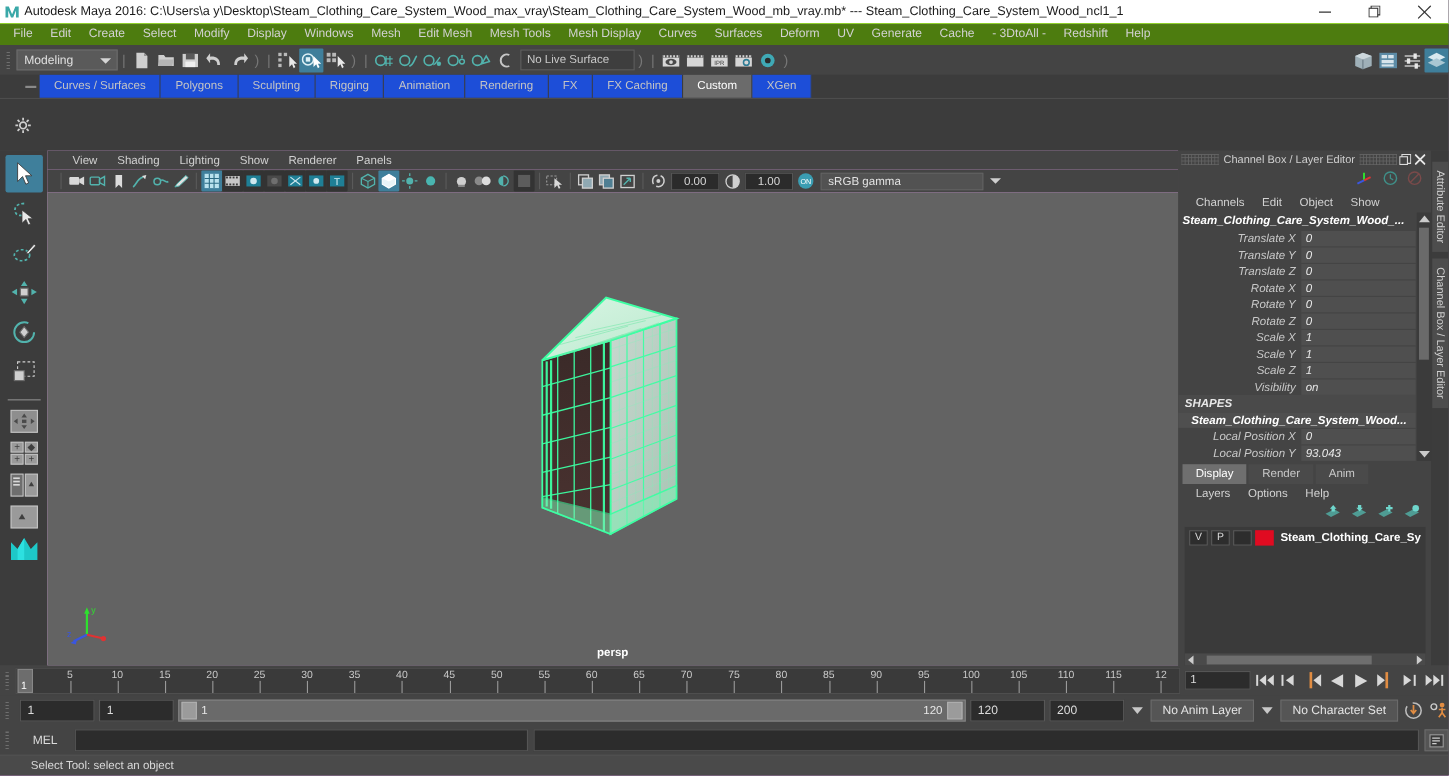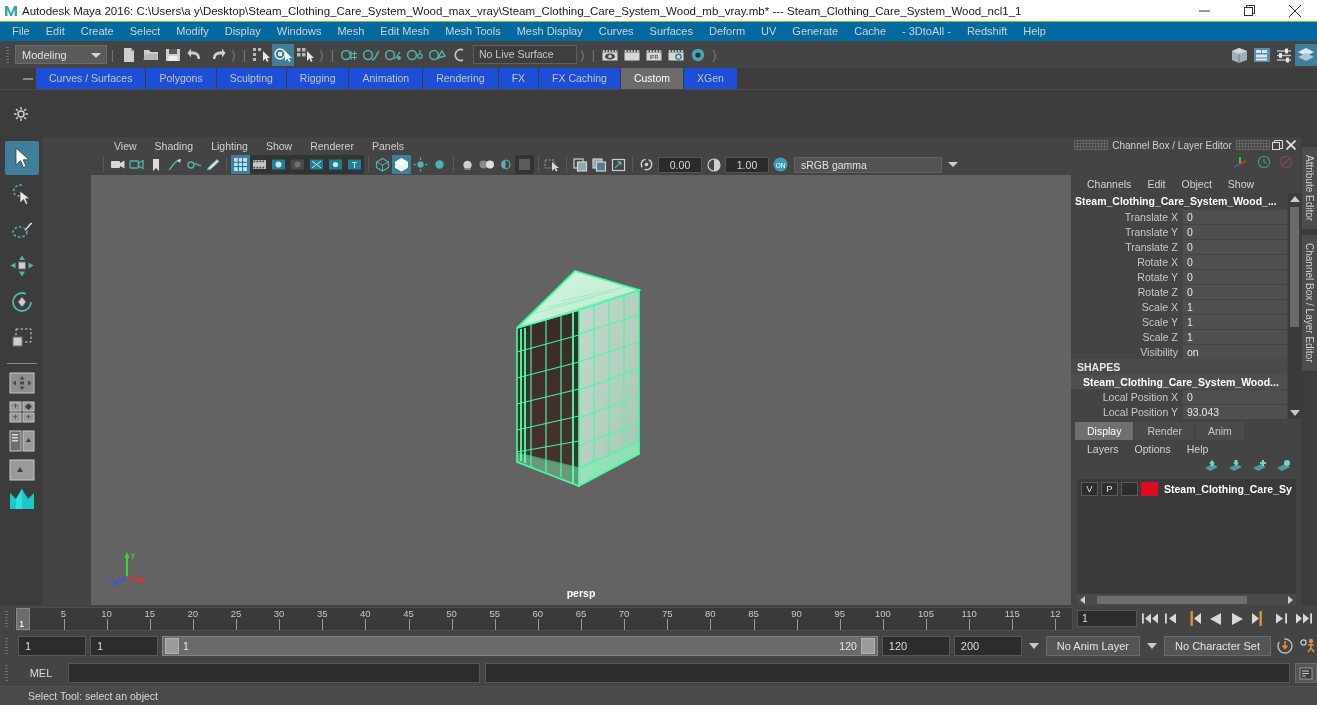--- a/index.html
+++ b/index.html
@@ -19,21 +19,21 @@
   }
   .tb-logo { width: 22px; height: 22px; display:flex; align-items:center; justify-content:center; flex:none; }
   .tb-logo svg { display:block; }
   .tb-title { font-size: 11.5px; color: #1a1a1a; white-space: nowrap; overflow: hidden; flex: 1 1 auto; }
   .tb-btns { display: flex; flex: none; height: 22px; }
   .tb-btn { width: 45px; height: 22px; display:flex; align-items:center; justify-content:center; color:#333; }
   .tb-btn svg { display:block; }
 
   
   .menubar {
-    height: 19px; background: #0369a1; display: flex; align-items: center;
+    height: 19px; background: #4d7c0f; display: flex; align-items: center;
     flex: none; padding-left: 4px; gap: 0;
   }
   .menu-item {
     font-size: 11px; color: #d2d2d2; padding: 0 8px; height: 19px;
     line-height: 19px; white-space: nowrap;
   }
 
   
   .statusline {
     height: 27px; background: #444444; display: flex; align-items: center;
@@ -88,21 +88,21 @@
   .tool {
     width: 34px; height: 34px; margin-bottom: 2px; display:flex; align-items:center; justify-content:center;
     border-radius: 2px;
   }
   .tool.sel { background: #3f7f9b; }
   .tool svg { display: block; }
   .tool-div { width: 30px; height: 1px; background: #8d8d8d; margin: 6px 0 6px 0; }
   .tool-sm { width: 30px; height: 26px; margin-bottom: 3px; display:flex;align-items:center;justify-content:center;}
 
   
-  .vpcol { flex: 1 1 auto; display: flex; flex-direction: column; min-width: 0; background:#f0abfc;margin-left:48px; }
+  .vpcol { flex: 1 1 auto; display: flex; flex-direction: column; min-width: 0; background:#f0abfc; }
   .vpmenubar { height: 17px; background:#444; display:flex; align-items:center; padding-left:14px; flex:none;}
   .vpmenu { font-size: 10.5px; color:#d0d0d0; padding: 0 9px; }
   .vptoolbar { height: 21px; background:#444; display:flex; align-items:center; flex:none; padding-left:8px; }
   .vpb { width:19px;height:19px; display:flex;align-items:center;justify-content:center;border-radius:1px;flex:none;}
   .vpb.on { background:#3f7f9b; }
   .vpb.dark { background:#333; }
   .vpb svg{display:block;}
   .vsep{width:1px;height:15px;background:#5a5a5a;margin:0 4px;flex:none;}
   .numfield {
     width: 44px; height: 16px; background:#2b2b2b; border:1px solid #555; color:#d8d8d8;
@@ -128,21 +128,21 @@
   .pt-label{flex:1 1 auto;text-align:center;white-space:nowrap;}
   .pt-icn{width:14px;height:14px;display:flex;align-items:center;justify-content:center;color:#e0e0e0;font-size:11px;}
   .cb-icons { height:22px; display:flex; align-items:center; justify-content:flex-end; padding-right:8px; gap:8px; flex:none;}
   .cb-menubar { height:18px; display:flex; align-items:center; flex:none; padding-left:8px; }
   .cb-menu { font-size:10.5px; color:#d2d2d2; padding:0 8px;}
   .cb-objname {
     font-size:10.5px; color:#fff; font-weight:bold; padding:2px 4px 2px 4px; white-space:nowrap;
     overflow:hidden; text-overflow:ellipsis;
   }
   .cb-body { flex:0 0 auto; position:relative; overflow:hidden; }
-  .cb-rows { padding-right:14px; }
+  .cb-rows { padding-right:14px;font-style:italic; }
   .cb-row { display:flex; height:15px; align-items:center; }
   .cb-lbl { flex:1 1 auto; text-align:right; font-size:10.5px; color:#c8c8c8; padding-right:5px; white-space:nowrap;}
   .cb-val { width:104px; font-size:10.5px; color:#e8e8e8; background:#4f4f4f; height:14px; line-height:14px; padding-left:4px;}
   .cb-section { font-size:10.5px; color:#e6e6e6; font-weight:bold; padding:2px 0 2px 6px; background:#4a4a4a;}
   .cb-shape { font-size:10.5px; color:#fff; font-weight:bold; padding:1px 0 1px 12px; background:#4f4f4f; white-space:nowrap; overflow:hidden; text-overflow:ellipsis;}
   .cb-scroll { position:absolute; right:0; top:0; width:13px; bottom:0; background:#3b3b3b; }
   .cb-thumb { position:absolute; left:2px; top:14px; width:9px; height:120px; background:#6a6a6a;}
   .cb-arrow { position:absolute; left:1px; width:0;height:0;border-left:5px solid transparent;border-right:5px solid transparent;}
   .cb-arrow.up { top:3px; border-bottom:6px solid #cacaca; left:2px;}
   .cb-arrow.dn { bottom:3px; border-top:6px solid #cacaca; left:2px;}

